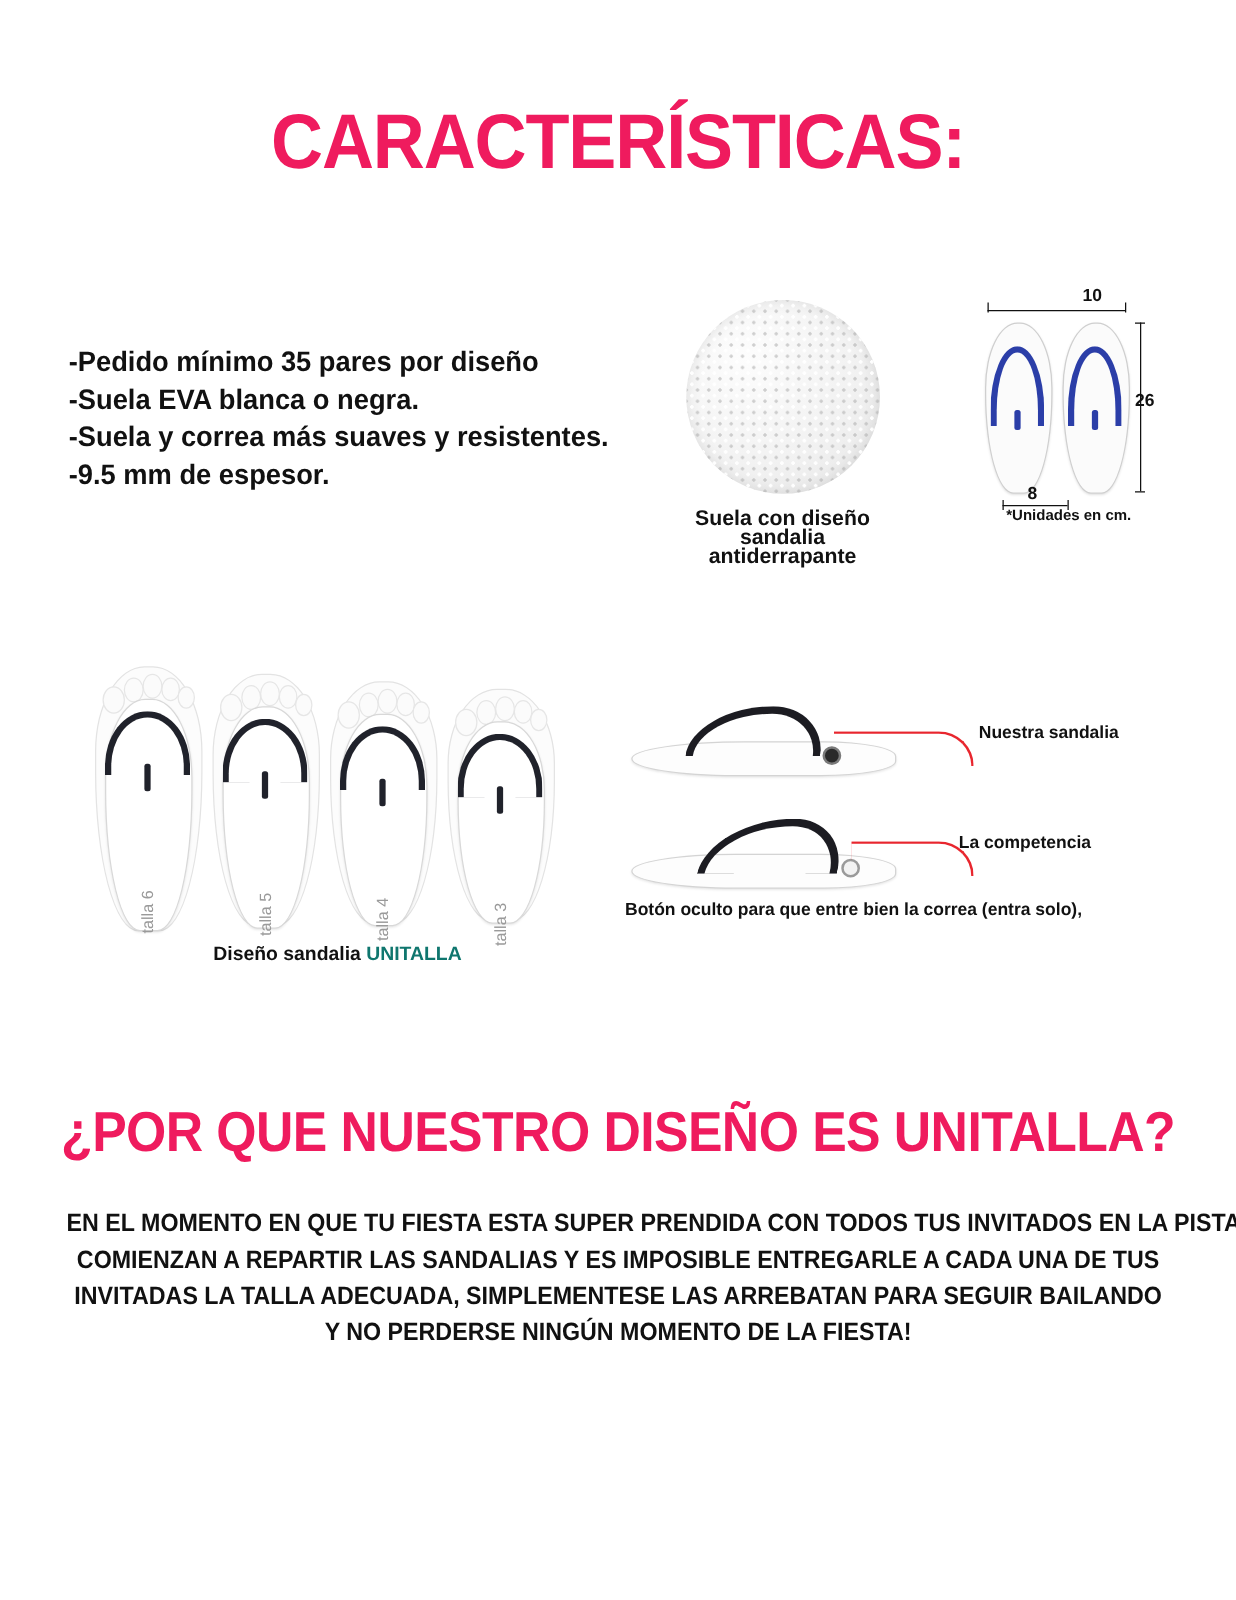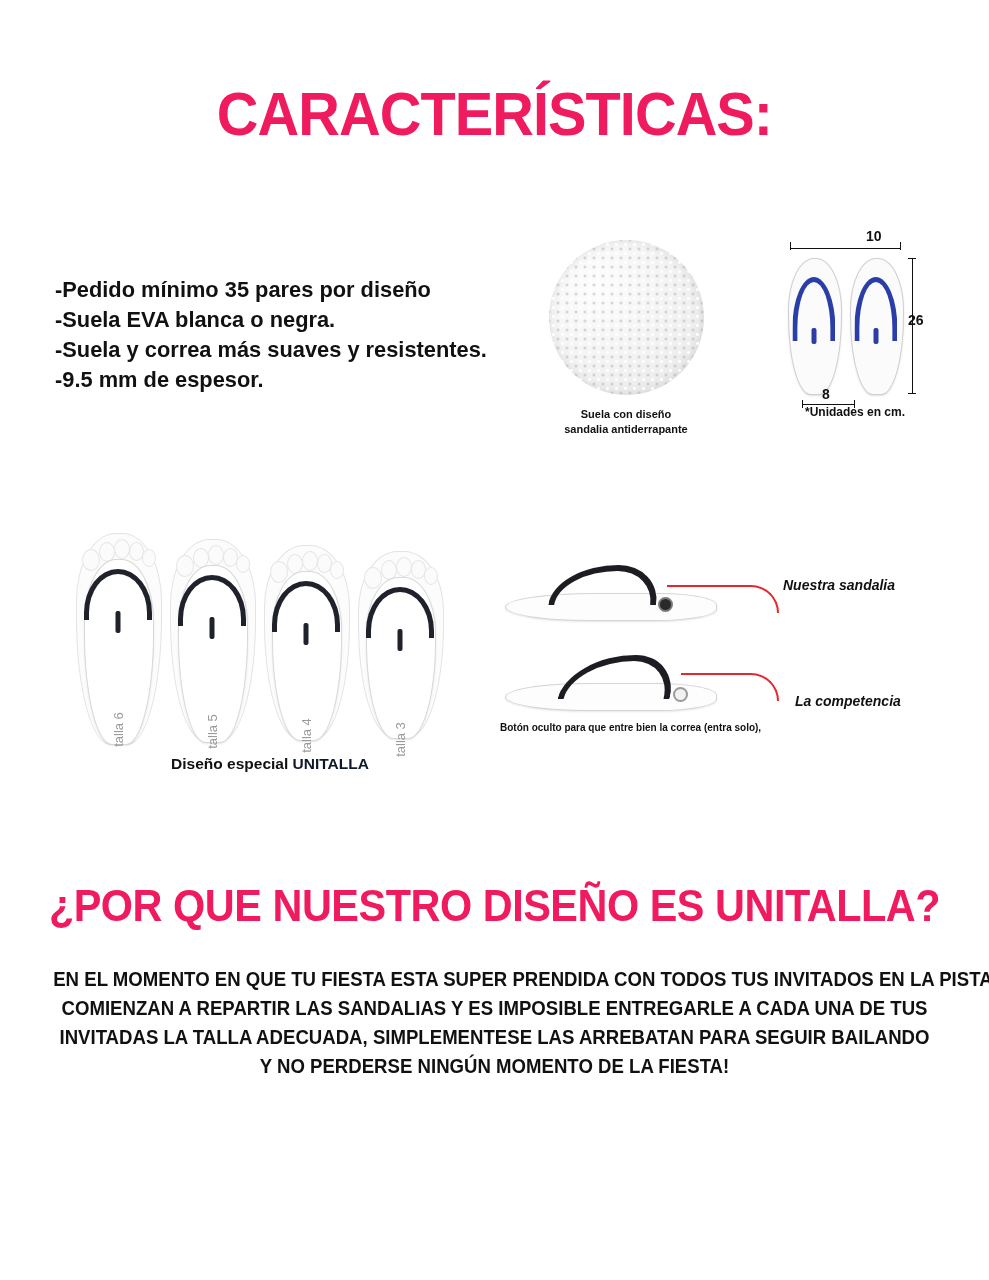--- a/index.html
+++ b/index.html
@@ -52,21 +52,21 @@
   .sole-disc:after{
     content:"";position:absolute;inset:0;
     background-image:
       radial-gradient(circle, rgba(255,255,255,.95) 1.3px, rgba(0,0,0,0) 1.6px),
       radial-gradient(circle, rgba(170,170,170,.55) 1.1px, rgba(0,0,0,0) 1.5px);
     background-size:9px 9px, 9px 9px;
     background-position:0 0, 4.5px 4.5px;
   }
   .sole-caption{
     margin-top:12px;text-align:center;
-    font-size:11px;font-weight:bold;line-height:15px;color:#111;
+    font-size:17px;font-weight:bold;line-height:15px;color:#111;
   }
 
   
   .dims{position:absolute;left:760px;top:228px;width:185px;height:200px;}
   .dims .lbl{
     position:absolute;font-size:14px;font-weight:bold;color:#111;
   }
   .dims .lbl-10{left:70px;top:0px;margin-left:36px;}
   .dims .lbl-26{left:148px;top:84px;}
   .dims .lbl-8{left:62px;top:158px;}
@@ -144,30 +144,30 @@
   .size-item .slabel{
     position:absolute;left:50%;bottom:14px;
     transform:translateX(-50%) rotate(-90deg);
     transform-origin:center;
     font-size:13px;color:#9a9a9a;font-weight:normal;white-space:nowrap;
   }
   .sizes-caption{
     position:absolute;left:70px;top:755px;width:400px;text-align:center;
     font-size:15.5px;font-weight:bold;color:#111;
   }
-  .sizes-caption .hl{color:#0f172a;}
-
-  
-  .compare{position:absolute;left:495px;top:555px;width:470px;height:190px;font-style:italic;}
+  .sizes-caption .hl{color:#0f766e;}
+
+  
+  .compare{position:absolute;left:495px;top:555px;width:470px;height:190px;}
   .cmp-label{
     position:absolute;font-size:14px;font-weight:bold;color:#111;white-space:nowrap;
   }
   .cmp-note{
     position:absolute;left:500px;top:718px;width:470px;
-    font-size:10px;font-weight:bold;line-height:19px;color:#111;
+    font-size:14px;font-weight:bold;line-height:19px;color:#111;
   }
 
   .shoe-side{position:absolute;}
   .shoe-side .base{
     position:absolute;left:0;top:28px;width:210px;height:26px;
     background:#fdfdfd;border:1.4px solid #d4d4d4;
     border-radius:60% 38% 40% 55% / 70% 60% 60% 70%;
     box-shadow:0 1px 2px rgba(0,0,0,.10);
   }
   .shoe-side .strapA{
@@ -304,40 +304,40 @@
         <span style="left:62px;top:12px;width:12px;height:16px;"></span>
       </div>
       <div class="dsole" style="height:160px;"></div>
       <div class="dstrap"></div>
       <div class="dpost"></div>
       <div class="slabel" style="bottom:22px;">talla 3</div>
     </div>
 
   </div>
   <div class="sizes-caption">
-    <span>Diseño especial </span><span class="hl">UNITALLA</span>
+    <span>Diseño sandalia </span><span class="hl">UNITALLA</span>
   </div>
 
   <div class="compare">
 
     <div class="shoe-side" style="left:10px;top:10px;width:220px;height:70px;">
       <div class="base"></div>
       <div class="strapA"></div>
     </div>
     <div class="dot" style="left:163px;top:42px;"></div>
     <div class="leader" style="left:172px;top:30px;width:110px;height:26px;border-color:#e8262e;border-left:none;border-bottom:none;border-radius:0 30px 0 0;"></div>
     <div class="cmp-label" style="left:288px;top:22px;">Nuestra sandalia</div>
 
     <div class="shoe-side" style="left:10px;top:100px;width:220px;height:70px;">
       <div class="base" style="border-radius:55% 40% 38% 55% / 70% 60% 60% 70%;"></div>
       <div class="strapA" style="left:58px;width:100px;height:38px;transform:skewX(-14deg);"></div>
     </div>
     <div class="dot" style="left:178px;top:132px;background:#f2f2f2;border-color:#9a9a9a;"></div>
     <div class="leader" style="left:186px;top:118px;width:96px;height:26px;border-left:none;border-bottom:none;border-radius:0 30px 0 0;"></div>
-    <div class="cmp-label" style="left:300px;top:110px;margin-top:28px;">La competencia</div>
+    <div class="cmp-label" style="left:272px;top:110px;">La competencia</div>
   </div>
 
   <div class="cmp-note">
     <div>Botón oculto para que entre bien la correa (entra solo),</div>
   </div>
 
   <div class="title-2">¿POR QUE NUESTRO DISEÑO ES UNITALLA?</div>
   <div class="paragraph">
     <div>EN EL MOMENTO EN QUE TU FIESTA ESTA SUPER PRENDIDA CON TODOS TUS INVITADOS EN LA PISTA</div>
     <div>COMIENZAN A REPARTIR LAS SANDALIAS Y ES IMPOSIBLE ENTREGARLE A CADA UNA DE TUS</div>

